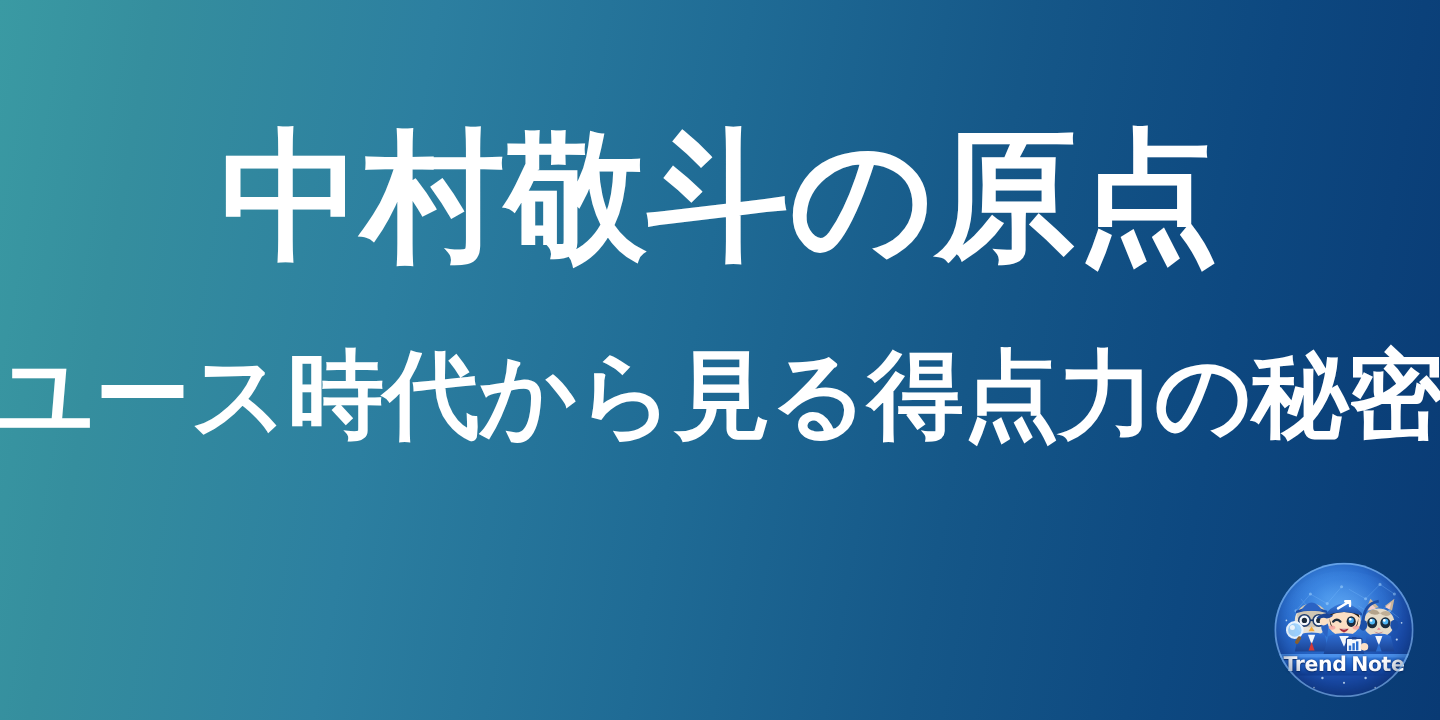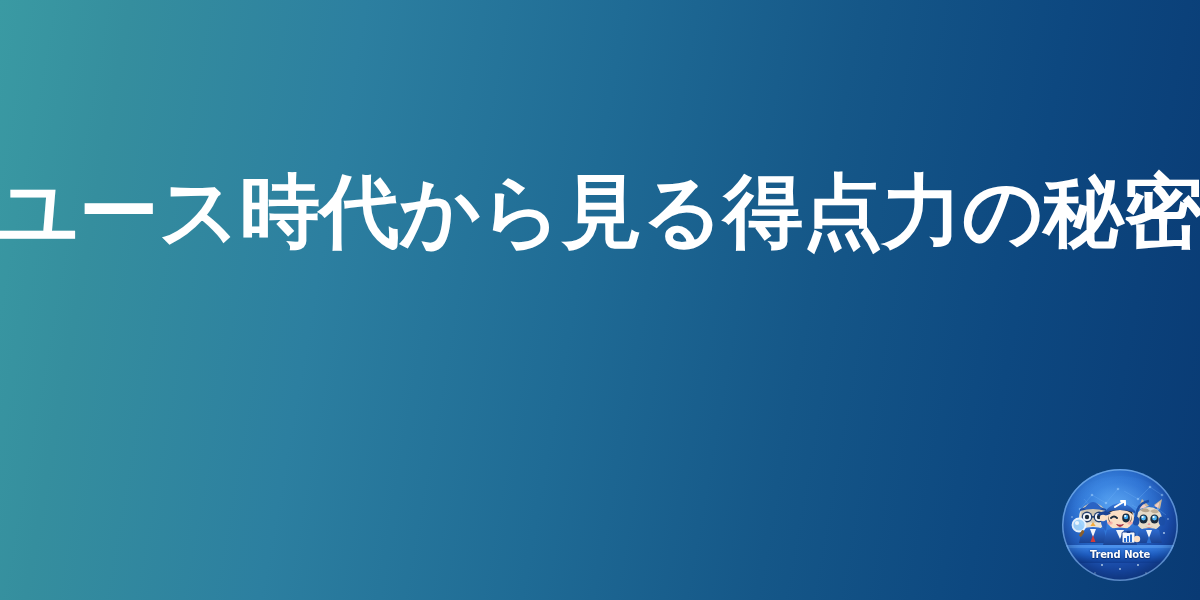--- a/index.html
+++ b/index.html
@@ -123,20 +123,21 @@
   }
 </style>
 </head>
 <body>
 
 <div id="canvas">
 
   <div class="bg-gradient"></div>
 
   <div class="text-stack">
+    <h1 class="headline">中村敬斗の原点</h1>
     <h2 class="subhead">ユース時代から見る得点力の秘密</h2>
   </div>
 
   <div class="logo-badge">
     <div class="logo-circle">
       <div class="logo-glow"></div>
     </div>
 
     <svg class="logo-svg" viewBox="0 0 116 112">
       <defs>
@@ -297,21 +298,21 @@
           <path d="M4 76 L112 76 L111 79 L5 79 Z" fill="#5a9cf0" opacity="0.55"></path>
           <path d="M0 79 L4 76 L8 94 L1 92 Z" fill="#16408f"></path>
           <path d="M116 79 L112 76 L108 94 L115 92 Z" fill="#16408f"></path>
         </g>
       </g>
     </svg>
 
     <div style="position:absolute;left:0;top:76px;width:116px;height:18px;
                 display:flex;align-items:center;justify-content:center;gap:4px;
                 font-family:'DejaVu Sans','Liberation Sans',sans-serif;
-                font-weight:700;font-size:10px;color:#ffffff;
+                font-weight:700;font-size:17px;color:#ffffff;
                 text-shadow:0 1px 1px rgba(8,40,100,0.85), 0 0 2px rgba(8,40,100,0.6);
                 letter-spacing:-0.3px;">
       <span>Trend</span>
       <span>Note</span>
     </div>
 
     <div class="logo-ring"></div>
   </div>
 
 </div>

